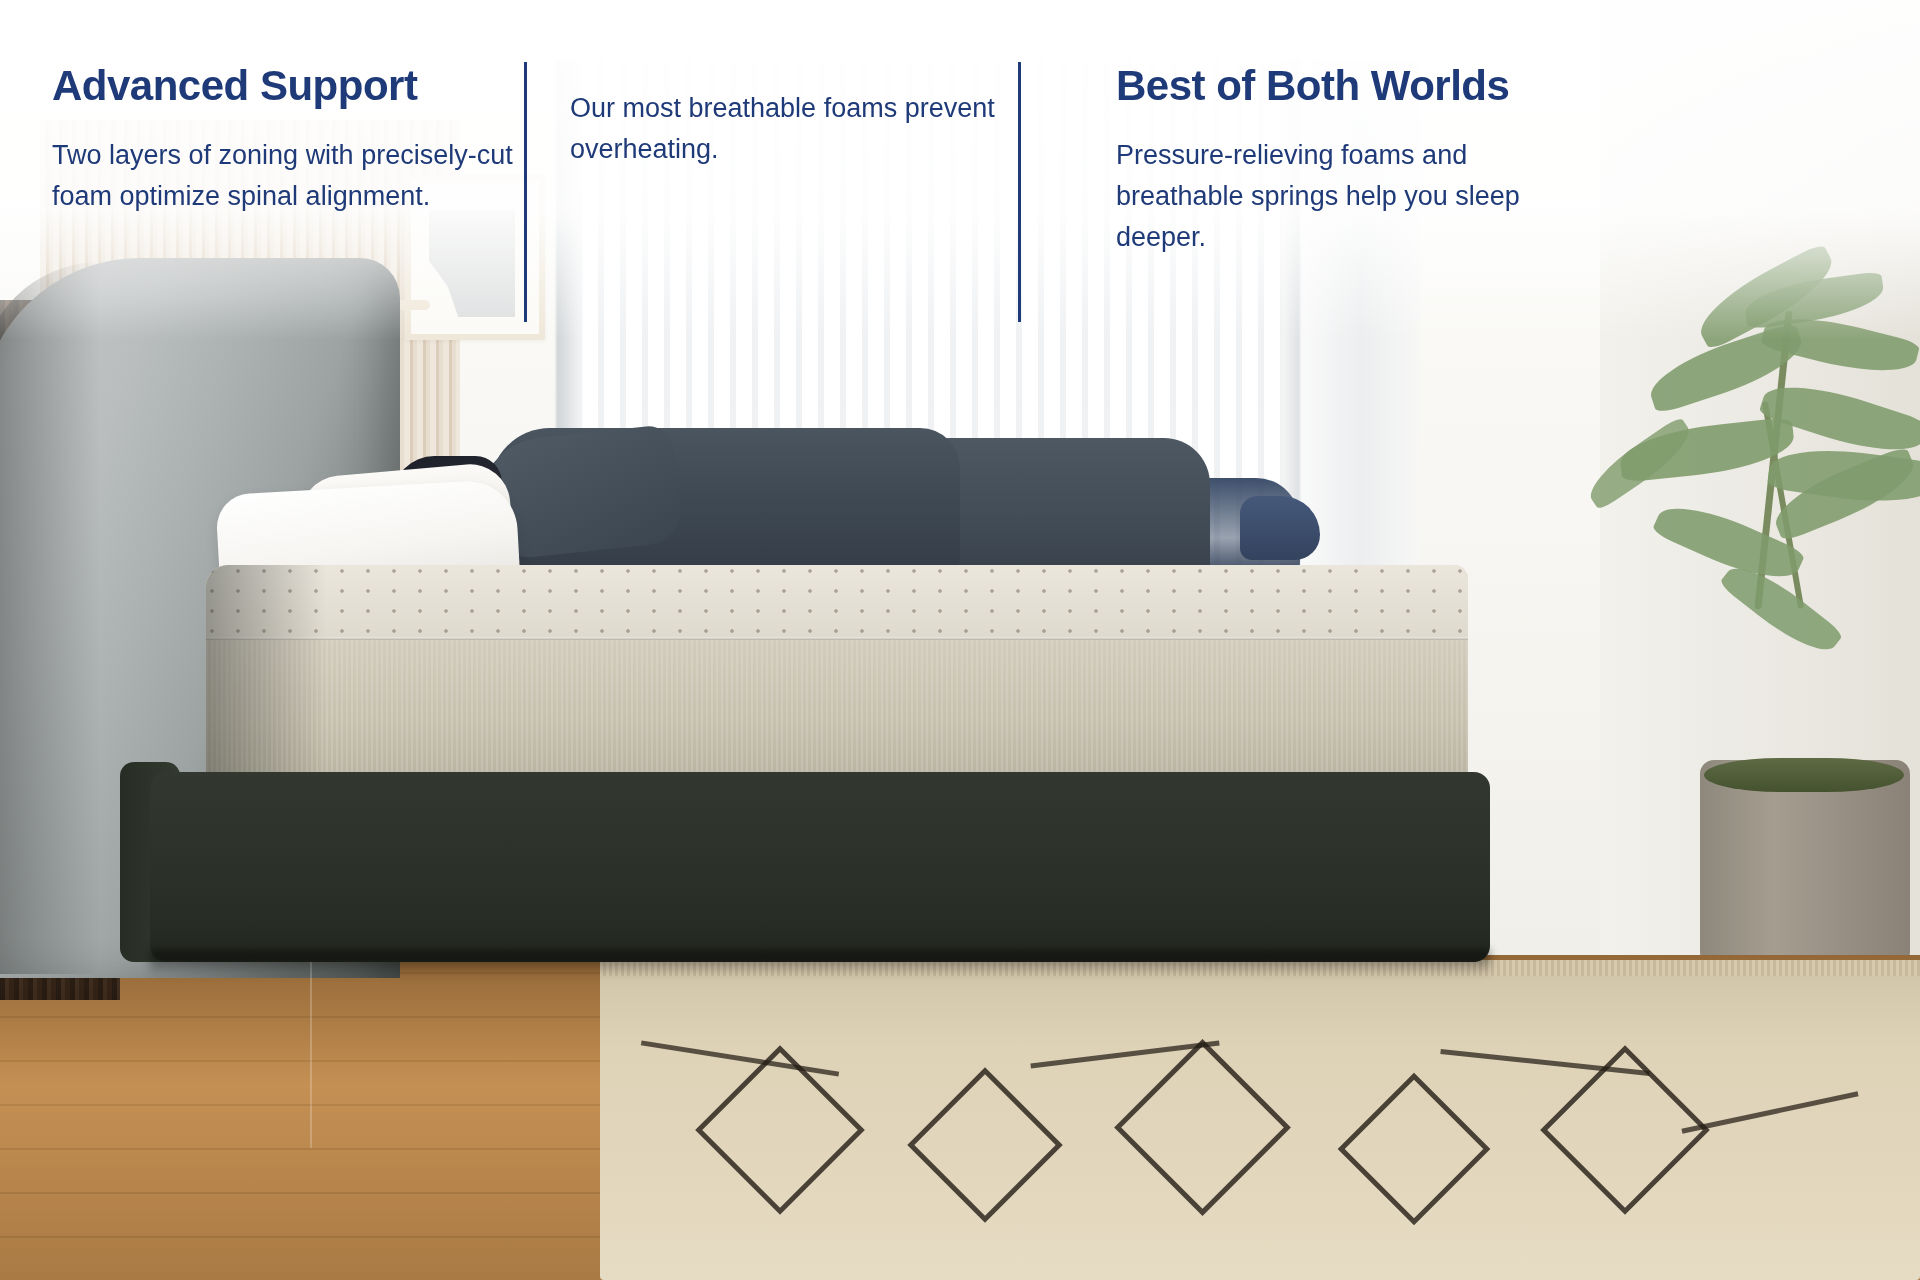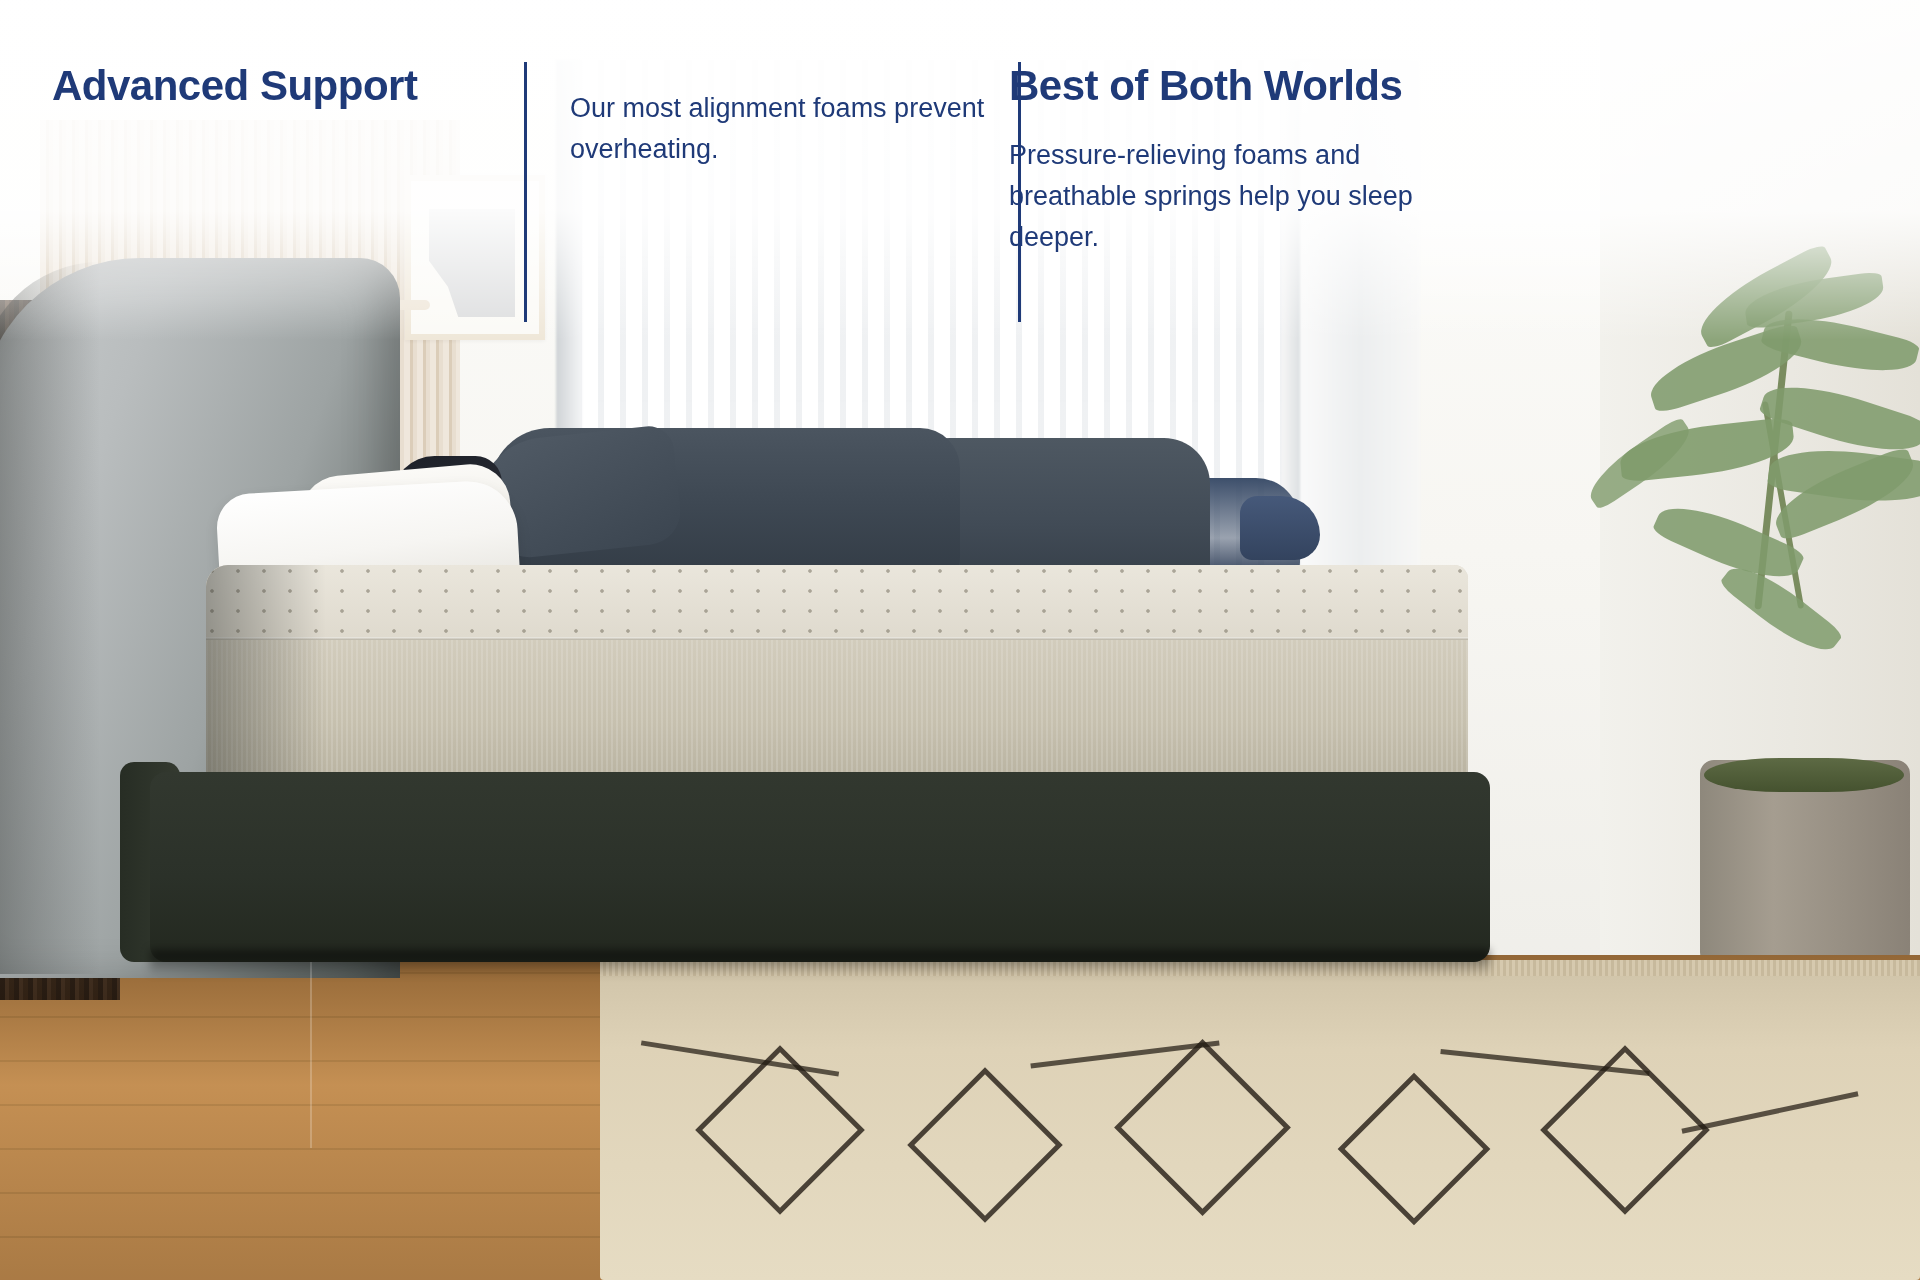--- a/index.html
+++ b/index.html
@@ -272,21 +272,21 @@
   }
 
   
   .features{
     position:absolute; left:0; top:0; width:1845px; height:340px;
     display:flex; align-items:flex-start;
   }
   .col{ position:absolute; top:62px; }
   .col-1{ left:52px; width:470px; }
   .col-2{ left:570px; width:440px; }
-  .col-3{ left:1009px; width:480px; }
+  .col-3{ left:1116px; width:480px; }
 
   .f-title{
     font-size:42px; font-weight:700; letter-spacing:-.5px;
     line-height:1.12; color:#1f3a78; white-space:nowrap;
   }
   .f-body{
     margin-top:26px; font-size:27px; line-height:1.52;
     color:#1f3a78; font-weight:400;
   }
 
@@ -396,26 +396,27 @@
     <div class="base"></div>
     <div class="base-shadow"></div>
   </div>
 
   <div class="scrim"></div>
 
   <div class="features">
 
     <div class="col col-1">
       <div class="f-title">Advanced Support</div>
+      <div class="f-body">Two layers of zoning with precisely-cut foam optimize spinal alignment.</div>
     </div>
 
     <div class="divider div-1"></div>
 
     <div class="col col-2">
-      <div class="f-body">Our most alignment foams prevent overheating.</div>
+      <div class="f-body">Our most breathable foams prevent overheating.</div>
     </div>
 
     <div class="divider div-2"></div>
 
     <div class="col col-3">
       <div class="f-title">Best of Both Worlds</div>
       <div class="f-body">Pressure-relieving foams and breathable springs help you sleep deeper.</div>
     </div>
 
   </div>

